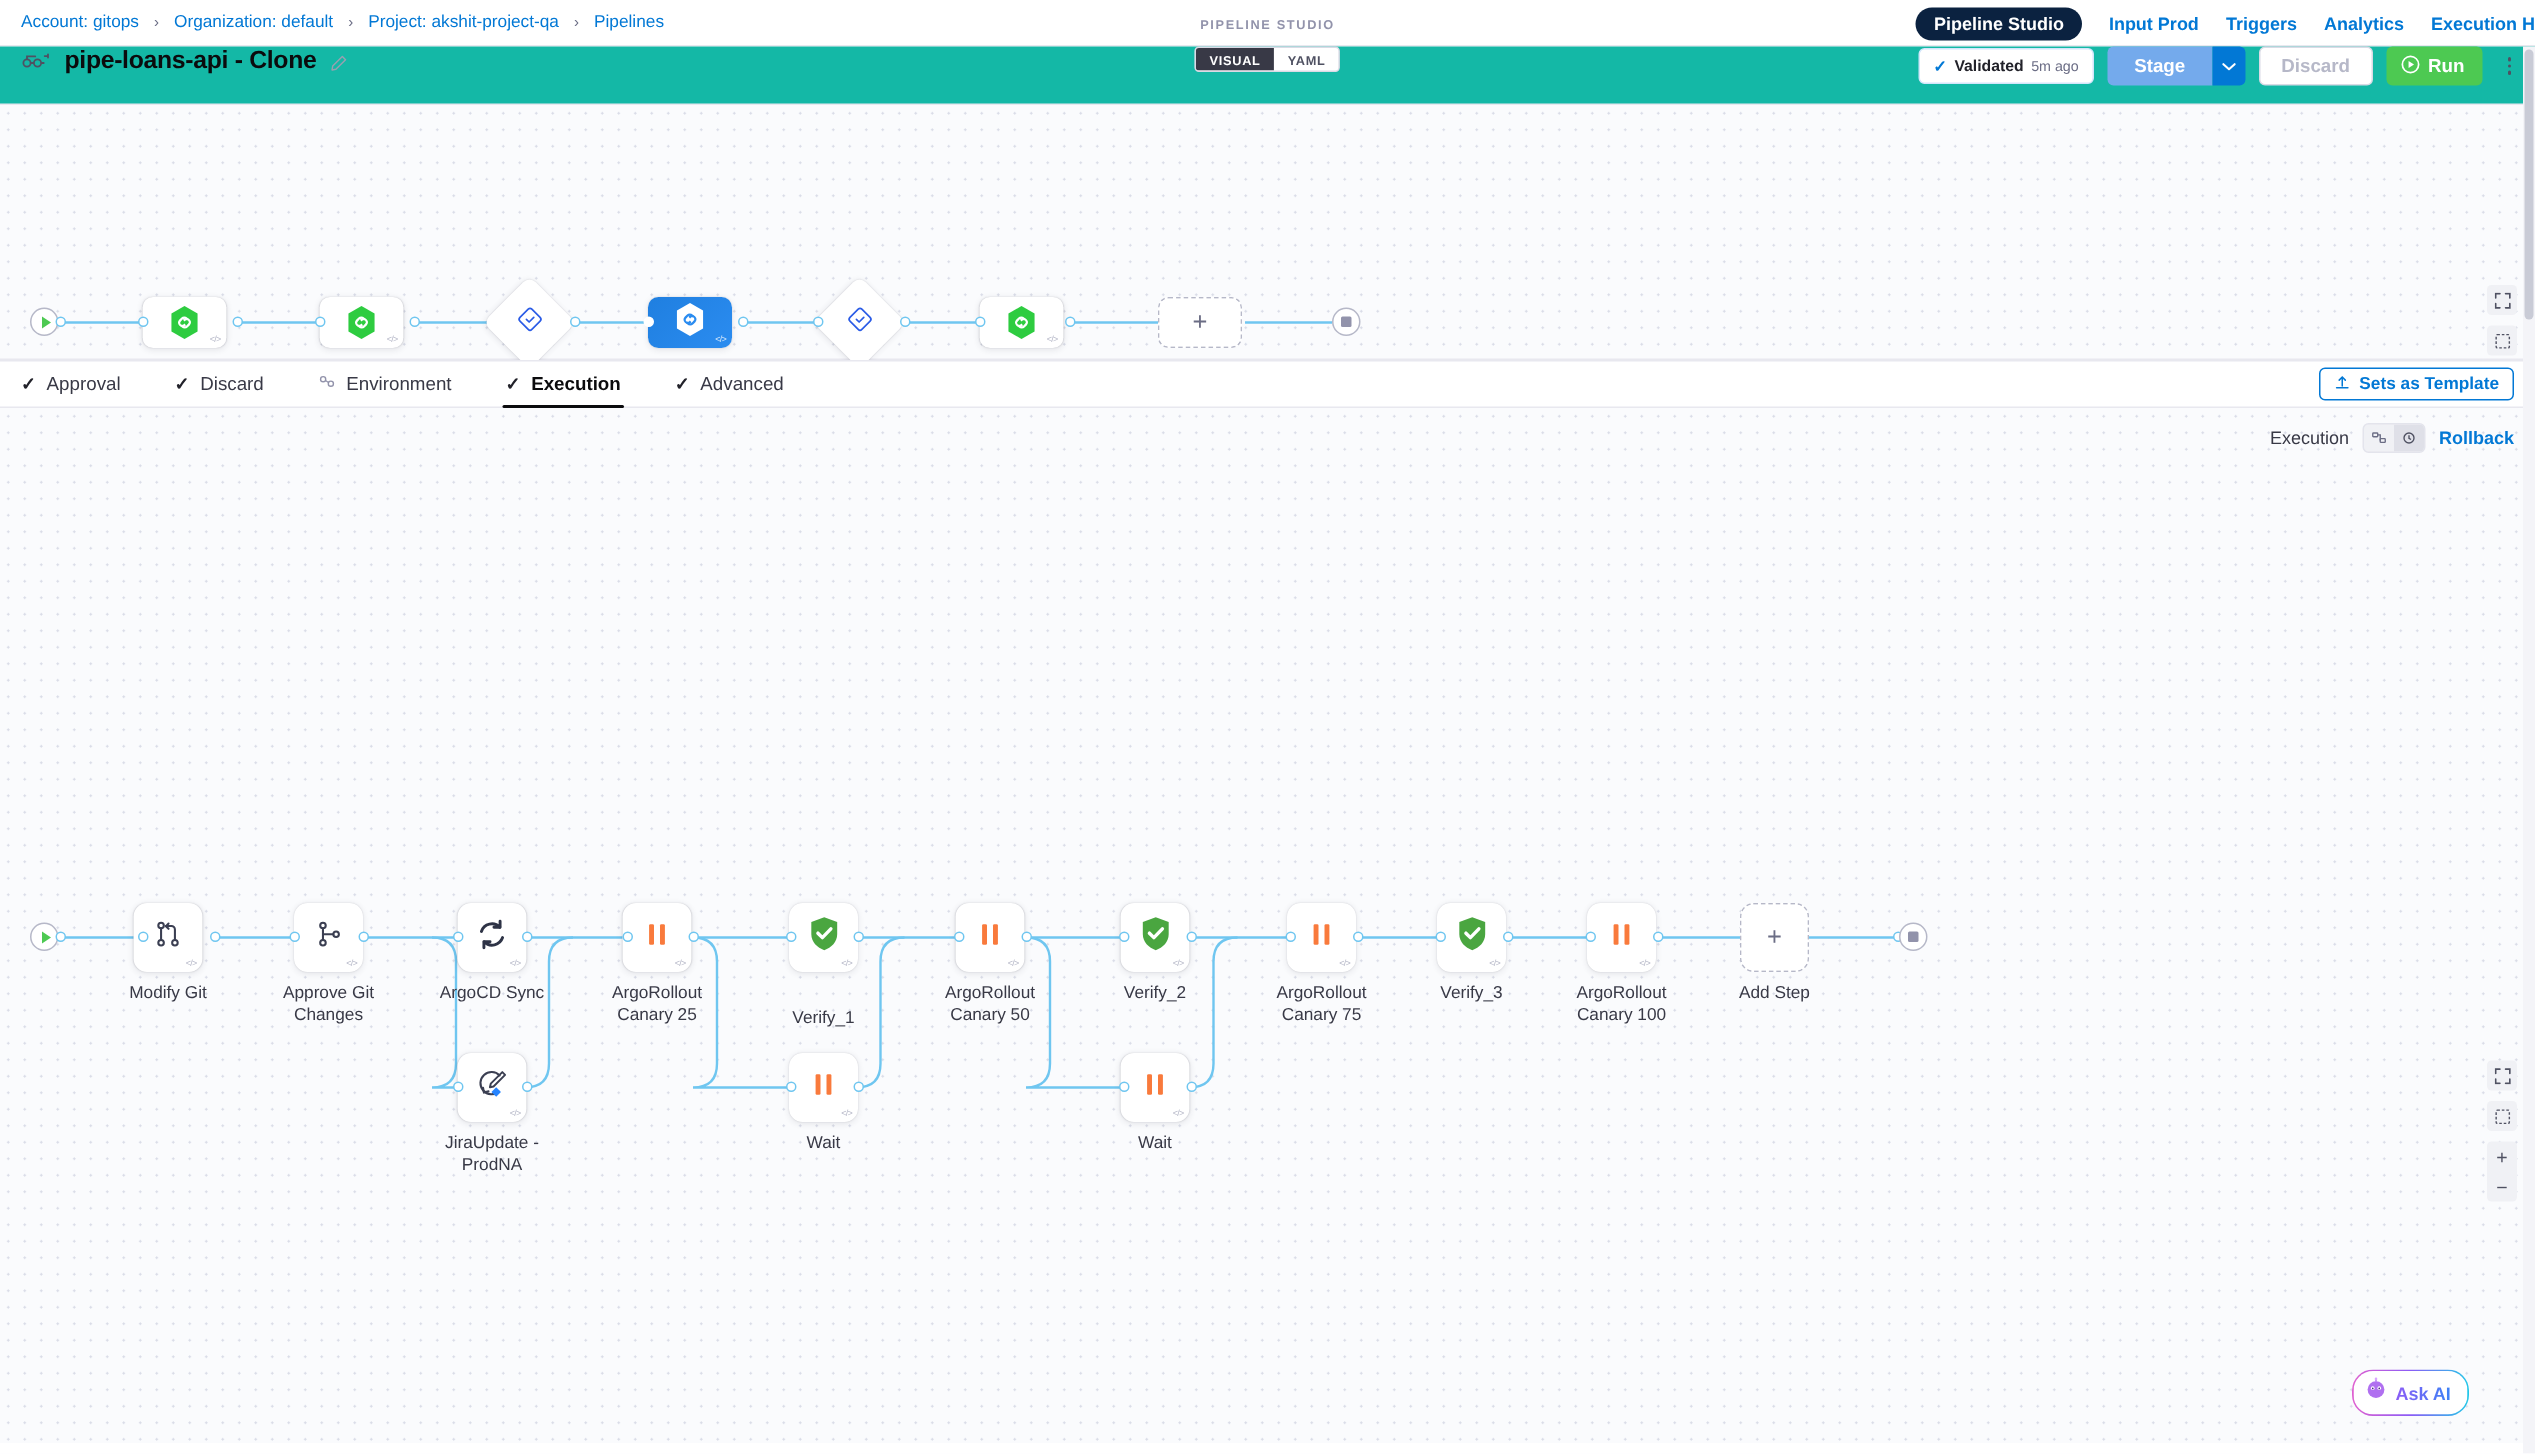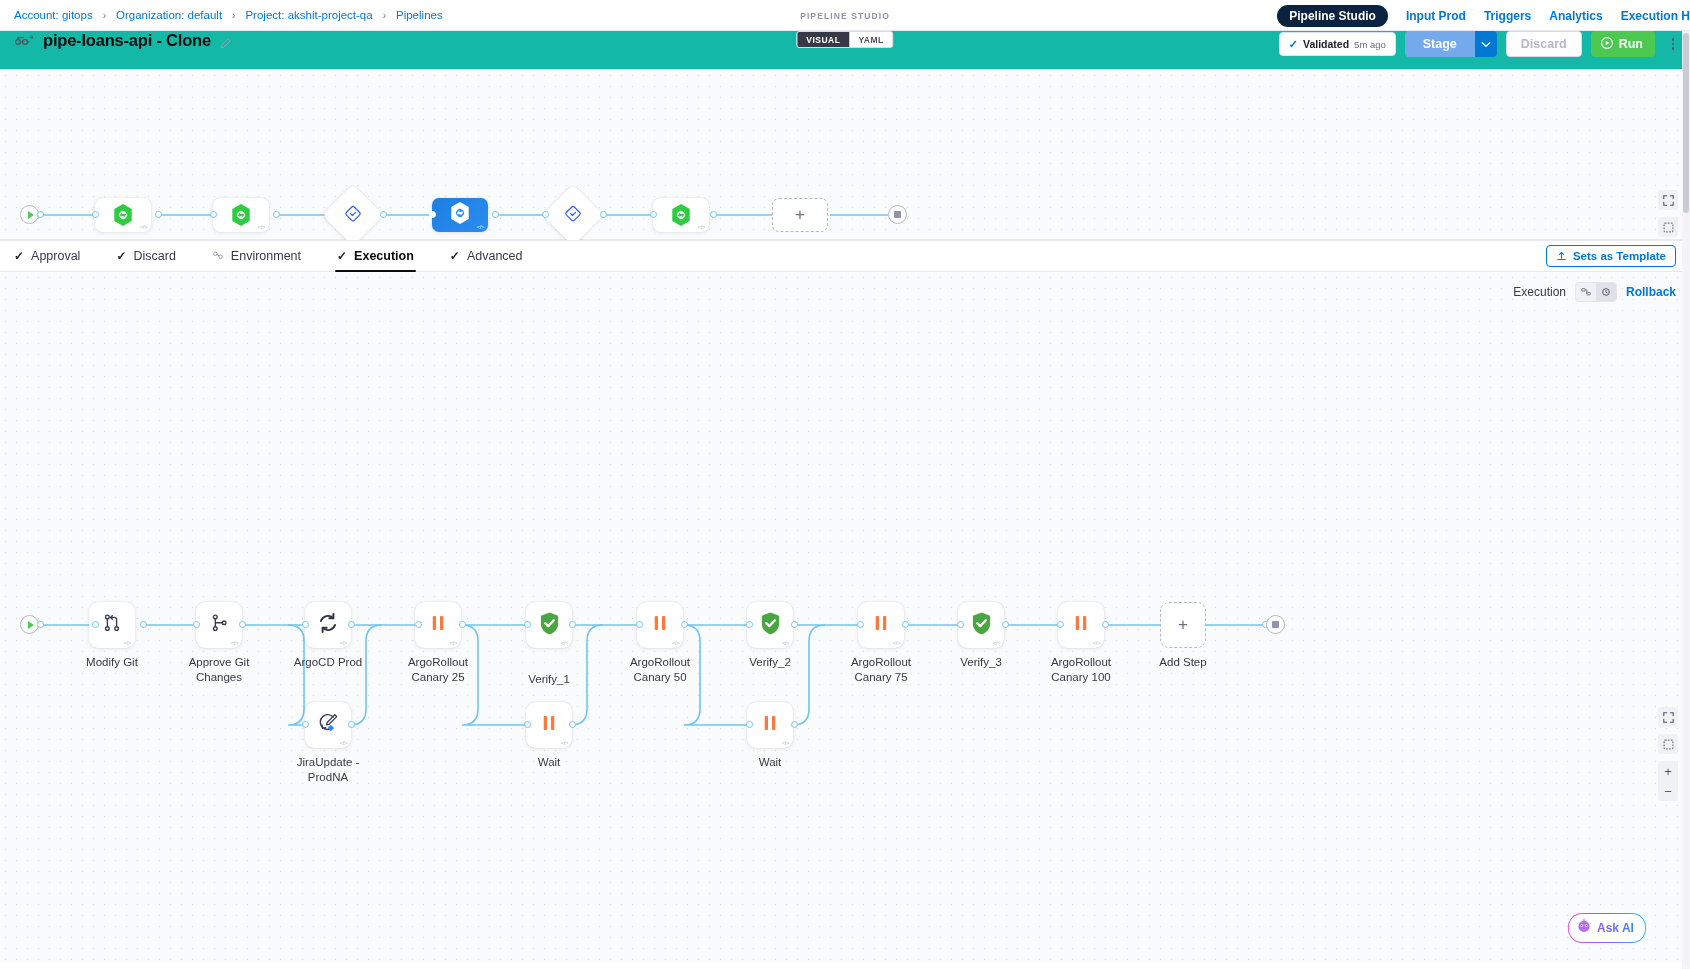--- a/index.html
+++ b/index.html
@@ -612,21 +612,21 @@
         <span>
           <svg viewBox="0 0 28 28" width="26" height="26" fill="none" stroke="#2e3346" stroke-width="2.1" stroke-linecap="round">
             <path d="M6.4 11.8a8 8 0 0113.2-3.1"></path>
             <path d="M21.6 16.2a8 8 0 01-13.2 3.1"></path>
             <path d="M19.8 4.4v4.4h-4.4" stroke-linejoin="round"></path>
             <path d="M8.2 23.6v-4.4h4.4" stroke-linejoin="round"></path>
           </svg>
         </span>
         <span class="codeglyph">&lt;/&gt;</span>
       </div>
-      <div class="nlabel" style="top:53px;">ArgoCD Prod</div>
+      <div class="nlabel" style="top:53px;">ArgoCD Sync</div>
     </div>
     <div class="dot" style="left:302px; top:349px;"></div>
     <div class="dot" style="left:348px; top:349px;"></div>
 
     <div class="node" style="left:305px; top:430px;">
       <div class="card sq">
         <span>
           <svg viewBox="0 0 28 28" width="26" height="26" fill="none">
             <path d="M19.5 7.5a8 8 0 10-.6 11.6" stroke="#3b3f52" stroke-width="1.5" stroke-linecap="round"></path>
             <path d="M7.6 16.4l.6 3.4 3.3-.9" stroke="#3b3f52" stroke-width="1.5" stroke-linecap="round" stroke-linejoin="round"></path>

